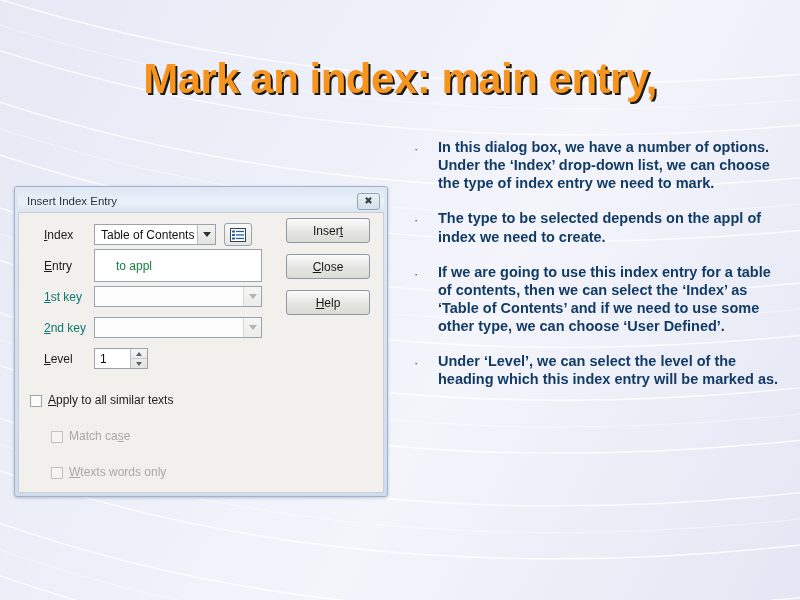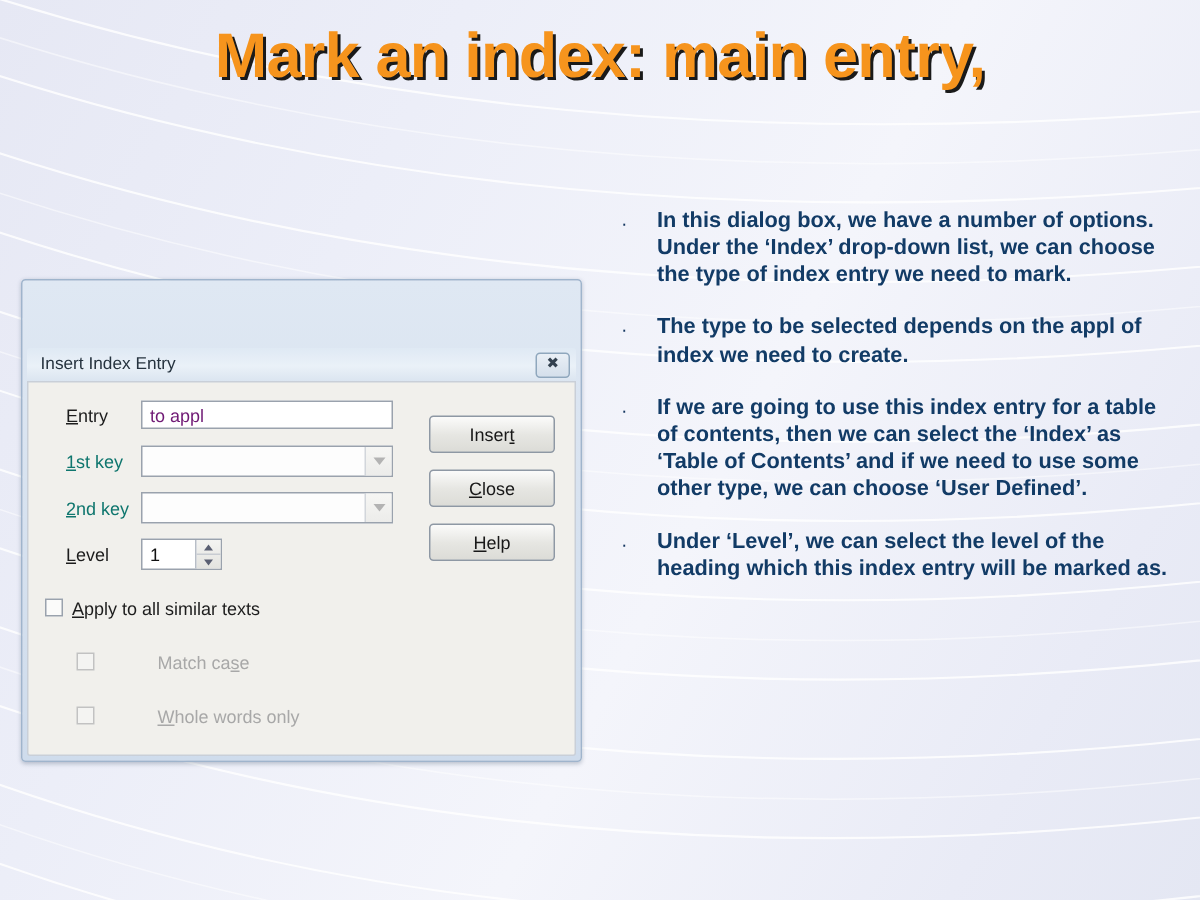--- a/index.html
+++ b/index.html
@@ -41,20 +41,21 @@
     line-height: 1.08;
   }
   .title-line {
     font-family: "Liberation Sans", sans-serif;
     font-size: 42px;
     font-weight: bold;
     color: #F6941D;
     text-shadow: 2px 2px 0 #1a1a1a;
     letter-spacing: -0.5px;
     white-space: nowrap;
+    margin-top: 42px;
   }
 
   
   #bullets {
     position: absolute;
     left: 408px;
     top: 138px;
     width: 380px;
   }
   .bullet-row {
@@ -95,21 +96,20 @@
     padding: 3px;
     box-shadow: 0 1px 3px rgba(40,60,90,0.28);
   }
   #dialog-titlebar {
     height: 22px;
     display: flex;
     align-items: center;
     background: linear-gradient(180deg, #dfe9f4 0%, #eaf1f8 55%, #dbe5f0 100%);
     border-radius: 2px 2px 0 0;
     padding: 0 4px 0 9px;
-    margin-top: 42px;
   }
   #dialog-title-text {
     flex: 1 1 auto;
     font-size: 11.5px;
     color: #26333f;
     font-family: "Liberation Sans", sans-serif;
     white-space: nowrap;
     overflow: hidden;
   }
   #dialog-close-btn {
@@ -198,29 +198,29 @@
     width: 0; height: 0;
     border-left: 4px solid transparent;
     border-right: 4px solid transparent;
     border-top: 5px solid #303030;
   }
   .arrow-dn.dim { border-top-color: #b3b3b3; }
 
   .combo-index { width: 122px; }
   .textfield {
     width: 168px;
-    height: 19px;
+    height: 33px;
     border: 1px solid #9aa2ad;
     background: #ffffff;
     display: flex;
     align-items: center;
-    padding: 0 5px;
-    box-sizing: border-box;
-    font-size: 12px;
-    color: #701a75;
+    padding: 0 21px;
+    box-sizing: border-box;
+    font-size: 12px;
+    color: #15803d;
     font-family: "Liberation Sans", sans-serif;
   }
   .combo-key { width: 168px; background: #fdfdfd; }
   .combo-key .combo-arrow {
     background: linear-gradient(180deg, #f6f6f4 0%, #ececea 100%);
     border-left: 1px solid #d2d6db;
   }
 
   .icon-btn {
     width: 28px;
@@ -278,46 +278,46 @@
   }
   .tri-dn {
     width: 0; height: 0;
     border-left: 3px solid transparent;
     border-right: 3px solid transparent;
     border-top: 4px solid #5a5f72;
   }
 
   .check-row {
     display: flex;
-    align-items: flex-start;
+    align-items: flex-end;
     height: 19px;
     margin-top: 17px;
   }
-  .check-row.indent { padding-left: 21px; gap: 36px; }
+  .check-row.indent { padding-left: 21px; }
   .checkbox {
     width: 12px;
     height: 12px;
     border: 1px solid #9aa2ad;
     background: #fbfbfa;
     margin-right: 6px;
     flex: 0 0 auto;
     box-sizing: border-box;
   }
   .checkbox.disabled { border-color: #c2c2c2; background: #f4f4f2; }
   .check-label {
     font-size: 12px;
     color: #1d1d1d;
     font-family: "Liberation Sans", sans-serif;
   }
   .check-label.disabled { color: #a8a8a8; }
 
   #dialog-buttons {
     position: absolute;
     right: 13px;
-    top: 22px;
+    top: 5px;
     width: 84px;
   }
   .dlg-btn {
     width: 84px;
     height: 25px;
     margin-bottom: 11px;
     border: 1px solid #8e98a4;
     border-radius: 3px;
     background: linear-gradient(180deg, #fbfbfa 0%, #e6e6e2 52%, #dcdcd7 100%);
     display: flex;
@@ -389,20 +389,40 @@
     <div id="dialog-titlebar">
       <span id="dialog-title-text">Insert Index Entry</span>
       <span id="dialog-close-btn">✖</span>
     </div>
 
     <div id="dialog-body">
 
 
       <div class="form-grid">
 
+        <div class="field-row">
+          <span class="field-label"><span class="mn">I</span><span>ndex</span></span>
+          <div class="combo combo-index">
+            <span class="combo-value">Table of Contents</span>
+            <span class="combo-arrow">
+                <span class="arrow-dn"></span>
+              </span>
+          </div>
+          <div class="icon-btn">
+            <svg width="16" height="14" viewBox="0 0 16 14">
+              <rect x="0.5" y="0.5" width="15" height="13" fill="#ffffff" stroke="#31445e"></rect>
+              <rect x="2" y="2.5" width="3" height="2" fill="#2a5d9e"></rect>
+              <rect x="6" y="2.8" width="8" height="1.3" fill="#2a5d9e"></rect>
+              <rect x="2" y="6" width="3" height="2" fill="#2a5d9e"></rect>
+              <rect x="6" y="6.3" width="8" height="1.3" fill="#2a5d9e"></rect>
+              <rect x="2" y="9.5" width="3" height="2" fill="#2a5d9e"></rect>
+              <rect x="6" y="9.8" width="8" height="1.3" fill="#2a5d9e"></rect>
+            </svg>
+          </div>
+        </div>
 
         <div class="field-row">
           <span class="field-label"><span class="mn">E</span><span>ntry</span></span>
           <div class="textfield" placeholder="">to appl</div>
         </div>
 
         <div class="field-row">
           <span class="field-label disabled"><span class="mn">1</span><span>st key</span></span>
           <div class="combo combo-key">
             <span class="combo-value"></span>
@@ -442,21 +462,21 @@
           <span class="check-label"><span class="mn">A</span><span>pply to all similar texts</span></span>
         </div>
 
         <div class="check-row indent">
           <span class="checkbox disabled"></span>
           <span class="check-label disabled"><span>Match ca</span><span class="mn">s</span><span>e</span></span>
         </div>
 
         <div class="check-row indent">
           <span class="checkbox disabled"></span>
-          <span class="check-label disabled"><span class="mn">W</span><span>hole words only</span></span>
+          <span class="check-label disabled"><span class="mn">W</span><span>texts words only</span></span>
         </div>
 
       </div>
 
       <div id="dialog-buttons">
         <div class="dlg-btn">
             <span>Inser</span>
             <span class="mn">t</span>
             <span></span>
           </div>

